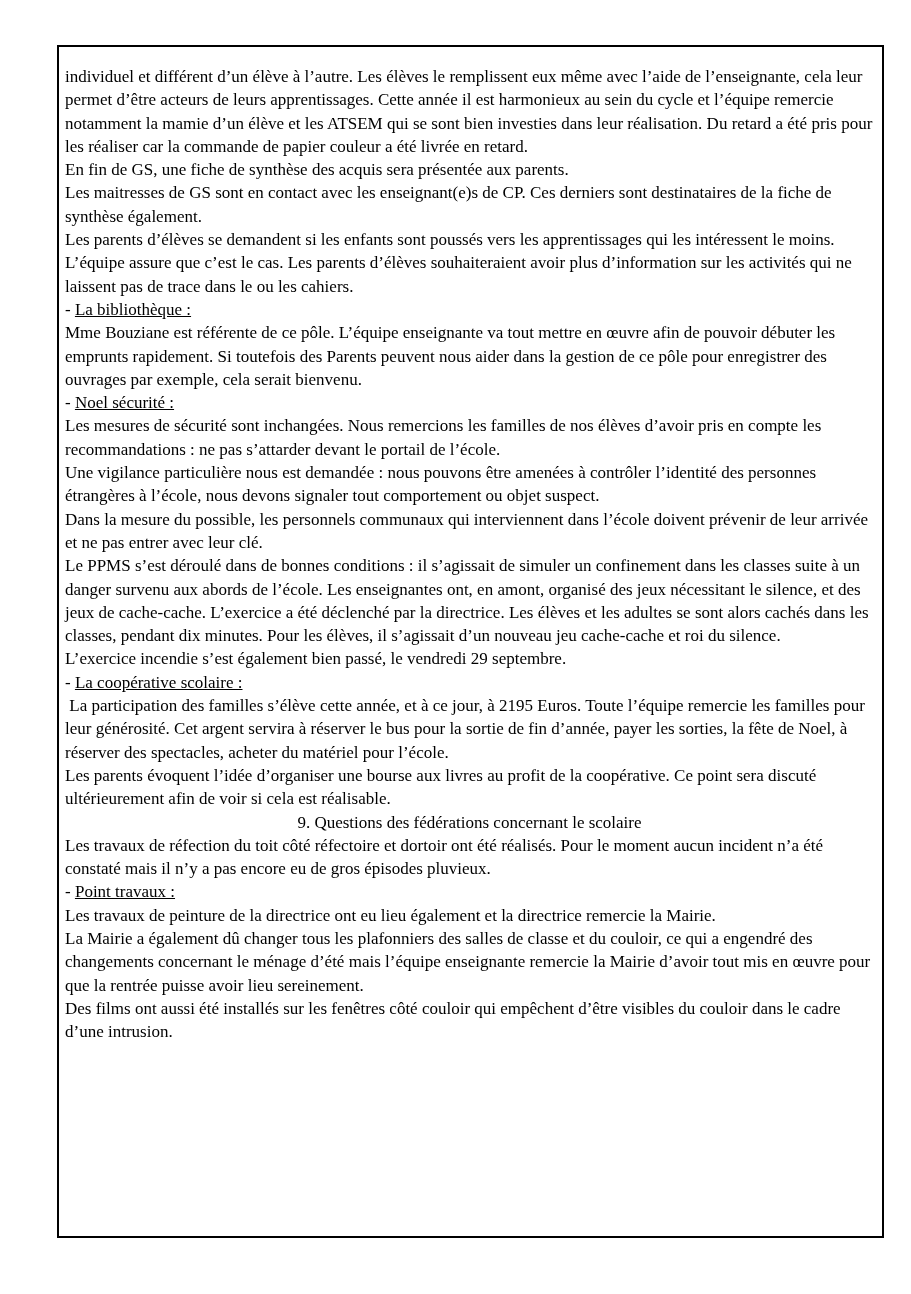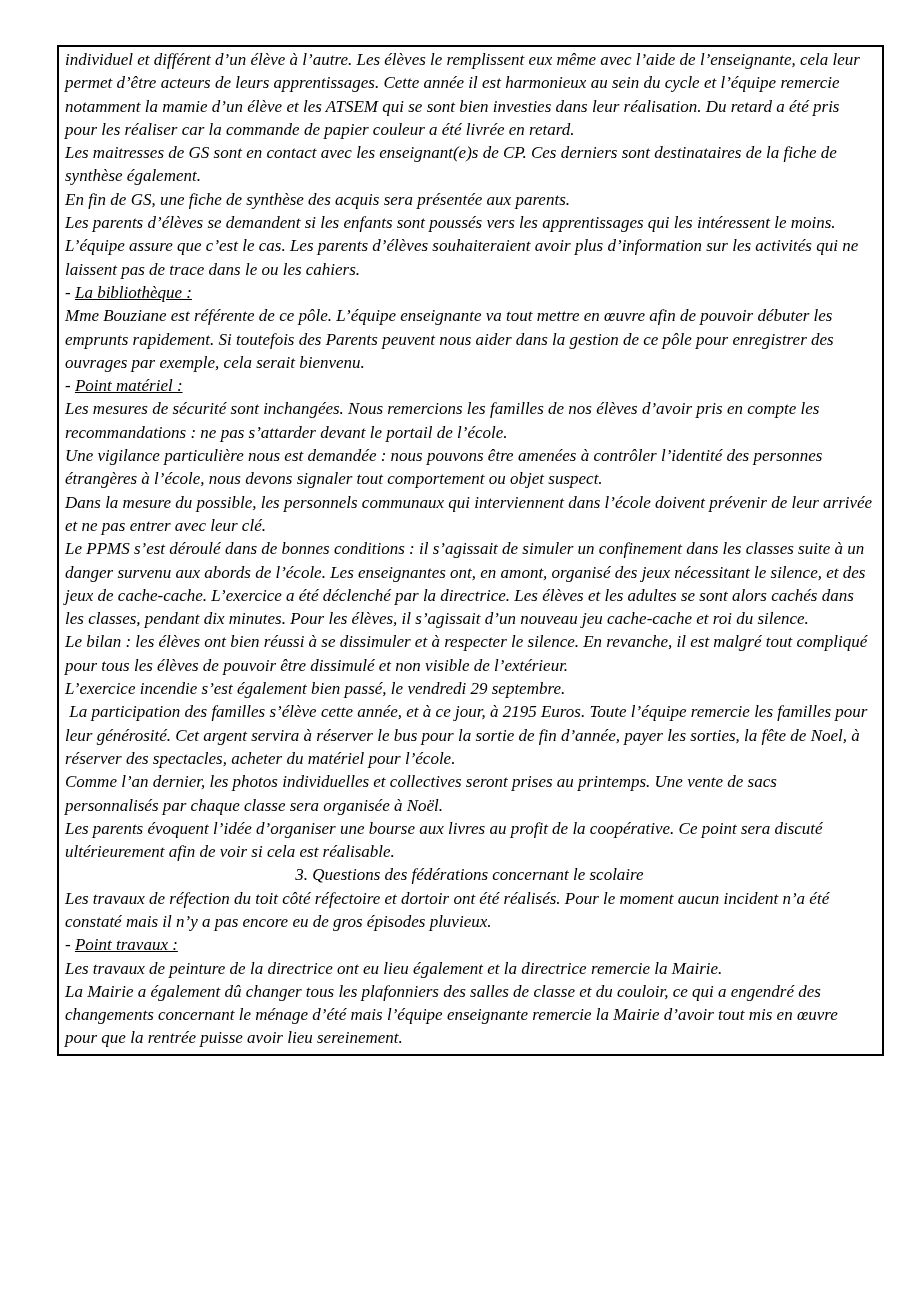--- a/index.html
+++ b/index.html
@@ -18,26 +18,25 @@
     background: var(--bg);
     font-family: "Liberation Serif", "DejaVu Serif", serif;
     color: var(--ink);
     position: relative;
   }
   .document-frame {
     position: absolute;
     left: 57px;
     top: 45px;
     width: 827px;
-    height: 1011px;
+    height: 1193px;
     border: 2px solid var(--frame);
-    padding: 1px 8px 2px 6px;
+    padding: 18px 8px 2px 6px;
     overflow: hidden;
     background: var(--bg);
-    font-style: italic;
   }
   .document-body {
     width: 100%;
   }
   .para {
     font-size: 17px;
     line-height: 23.3px;
     margin: 0;
     white-space: pre-wrap;
     text-align: left;
@@ -48,35 +47,34 @@
   .heading .underline {
     text-decoration: underline;
   }
 </style>
 </head>
 <body>
 
 <div class="document-frame">
   <div class="document-body">
       <div class="para">individuel et différent d’un élève à l’autre. Les élèves le remplissent eux même avec l’aide de l’enseignante, cela leur permet d’être acteurs de leurs apprentissages. Cette année il est harmonieux au sein du cycle et l’équipe remercie notamment la mamie d’un élève et les ATSEM qui se sont bien investies dans leur réalisation. Du retard a été pris pour les réaliser car la commande de papier couleur a été livrée en retard.</div>
+      <div class="para">En fin de GS, une fiche de synthèse des acquis sera présentée aux parents.</div>
       <div class="para">Les maitresses de GS sont en contact avec les enseignant(e)s de CP. Ces derniers sont destinataires de la fiche de synthèse également.</div>
-      <div class="para">En fin de GS, une fiche de synthèse des acquis sera présentée aux parents.</div>
       <div class="para">Les parents d’élèves se demandent si les enfants sont poussés vers les apprentissages qui les intéressent le moins. L’équipe assure que c’est le cas. Les parents d’élèves souhaiteraient avoir plus d’information sur les activités qui ne laissent pas de trace dans le ou les cahiers.</div>
       <div class="para heading"><span>- </span><span class="underline">La bibliothèque :</span></div>
       <div class="para">Mme Bouziane est référente de ce pôle. L’équipe enseignante va tout mettre en œuvre afin de pouvoir débuter les emprunts rapidement. Si toutefois des Parents peuvent nous aider dans la gestion de ce pôle pour enregistrer des ouvrages par exemple, cela serait bienvenu.</div>
-      <div class="para heading"><span>- </span><span class="underline">Point matériel :</span></div>
+      <div class="para heading"><span>- </span><span class="underline">Noel sécurité :</span></div>
       <div class="para">Les mesures de sécurité sont inchangées. Nous remercions les familles de nos élèves d’avoir pris en compte les recommandations : ne pas s’attarder devant le portail de l’école.</div>
       <div class="para">Une vigilance particulière nous est demandée : nous pouvons être amenées à contrôler l’identité des personnes étrangères à l’école, nous devons signaler tout comportement ou objet suspect.</div>
       <div class="para">Dans la mesure du possible, les personnels communaux qui interviennent dans l’école doivent prévenir de leur arrivée et ne pas entrer avec leur clé.</div>
       <div class="para">Le PPMS s’est déroulé dans de bonnes conditions : il s’agissait de simuler un confinement dans les classes suite à un danger survenu aux abords de l’école. Les enseignantes ont, en amont, organisé des jeux nécessitant le silence, et des jeux de cache-cache. L’exercice a été déclenché par la directrice. Les élèves et les adultes se sont alors cachés dans les classes, pendant dix minutes. Pour les élèves, il s’agissait d’un nouveau jeu cache-cache et roi du silence.</div>
-      <div class="para">Le bilan : les élèves ont bien réussi à se dissimuler et à respecter le silence. En revanche, il est malgré tout compliqué pour tous les élèves de pouvoir être dissimulé et non visible de l’extérieur.</div>
       <div class="para">L’exercice incendie s’est également bien passé, le vendredi 29 septembre.</div>
+      <div class="para heading"><span>- </span><span class="underline">La coopérative scolaire :</span></div>
       <div class="para"> La participation des familles s’élève cette année, et à ce jour, à 2195 Euros. Toute l’équipe remercie les familles pour leur générosité. Cet argent servira à réserver le bus pour la sortie de fin d’année, payer les sorties, la fête de Noel, à réserver des spectacles, acheter du matériel pour l’école.</div>
-      <div class="para">Comme l’an dernier, les photos individuelles et collectives seront prises au printemps. Une vente de sacs personnalisés par chaque classe sera organisée à Noël.</div>
       <div class="para">Les parents évoquent l’idée d’organiser une bourse aux livres au profit de la coopérative. Ce point sera discuté ultérieurement afin de voir si cela est réalisable.</div>
-      <div class="para center">3. Questions des fédérations concernant le scolaire</div>
+      <div class="para center">9. Questions des fédérations concernant le scolaire</div>
       <div class="para">Les travaux de réfection du toit côté réfectoire et dortoir ont été réalisés. Pour le moment aucun incident n’a été constaté mais il n’y a pas encore eu de gros épisodes pluvieux.</div>
       <div class="para heading"><span>- </span><span class="underline">Point travaux :</span></div>
       <div class="para">Les travaux de peinture de la directrice ont eu lieu également et la directrice remercie la Mairie.</div>
       <div class="para">La Mairie a également dû changer tous les plafonniers des salles de classe et du couloir, ce qui a engendré des changements concernant le ménage d’été mais l’équipe enseignante remercie la Mairie d’avoir tout mis en œuvre pour que la rentrée puisse avoir lieu sereinement.</div>
       <div class="para">Des films ont aussi été installés sur les fenêtres côté couloir qui empêchent d’être visibles du couloir dans le cadre d’une intrusion.</div>
     </div>
 </div>
 
 </body></html>

